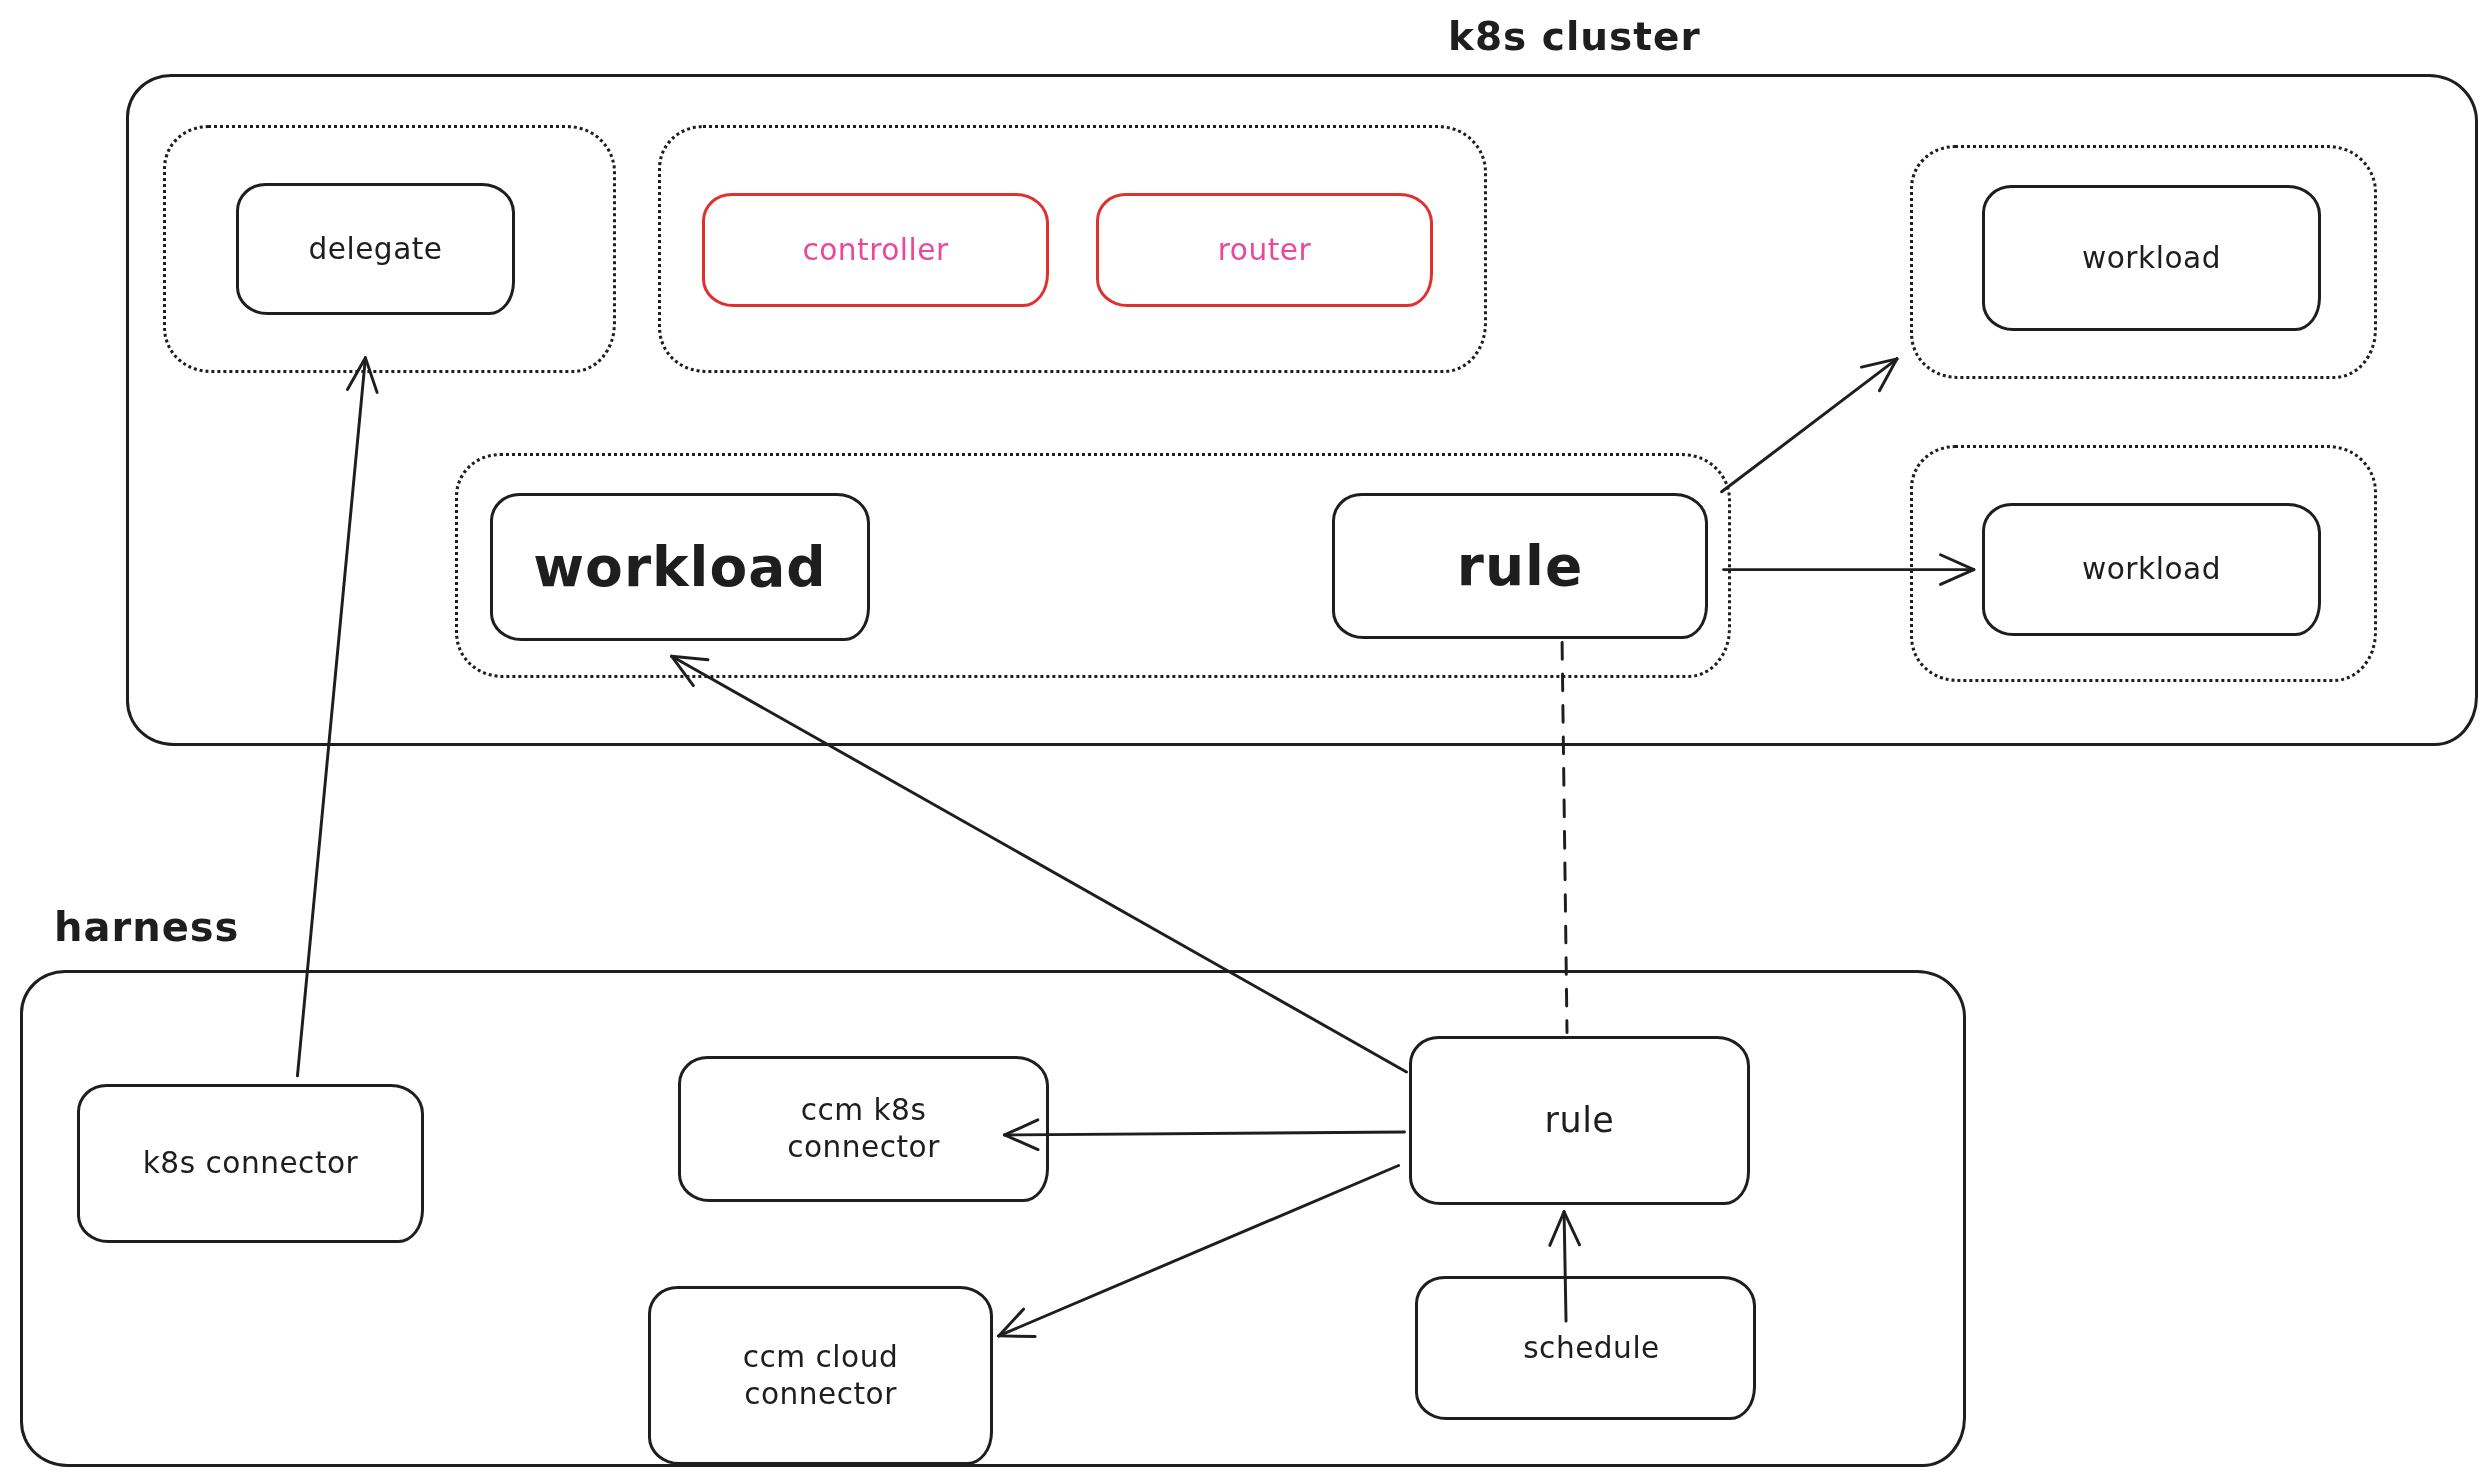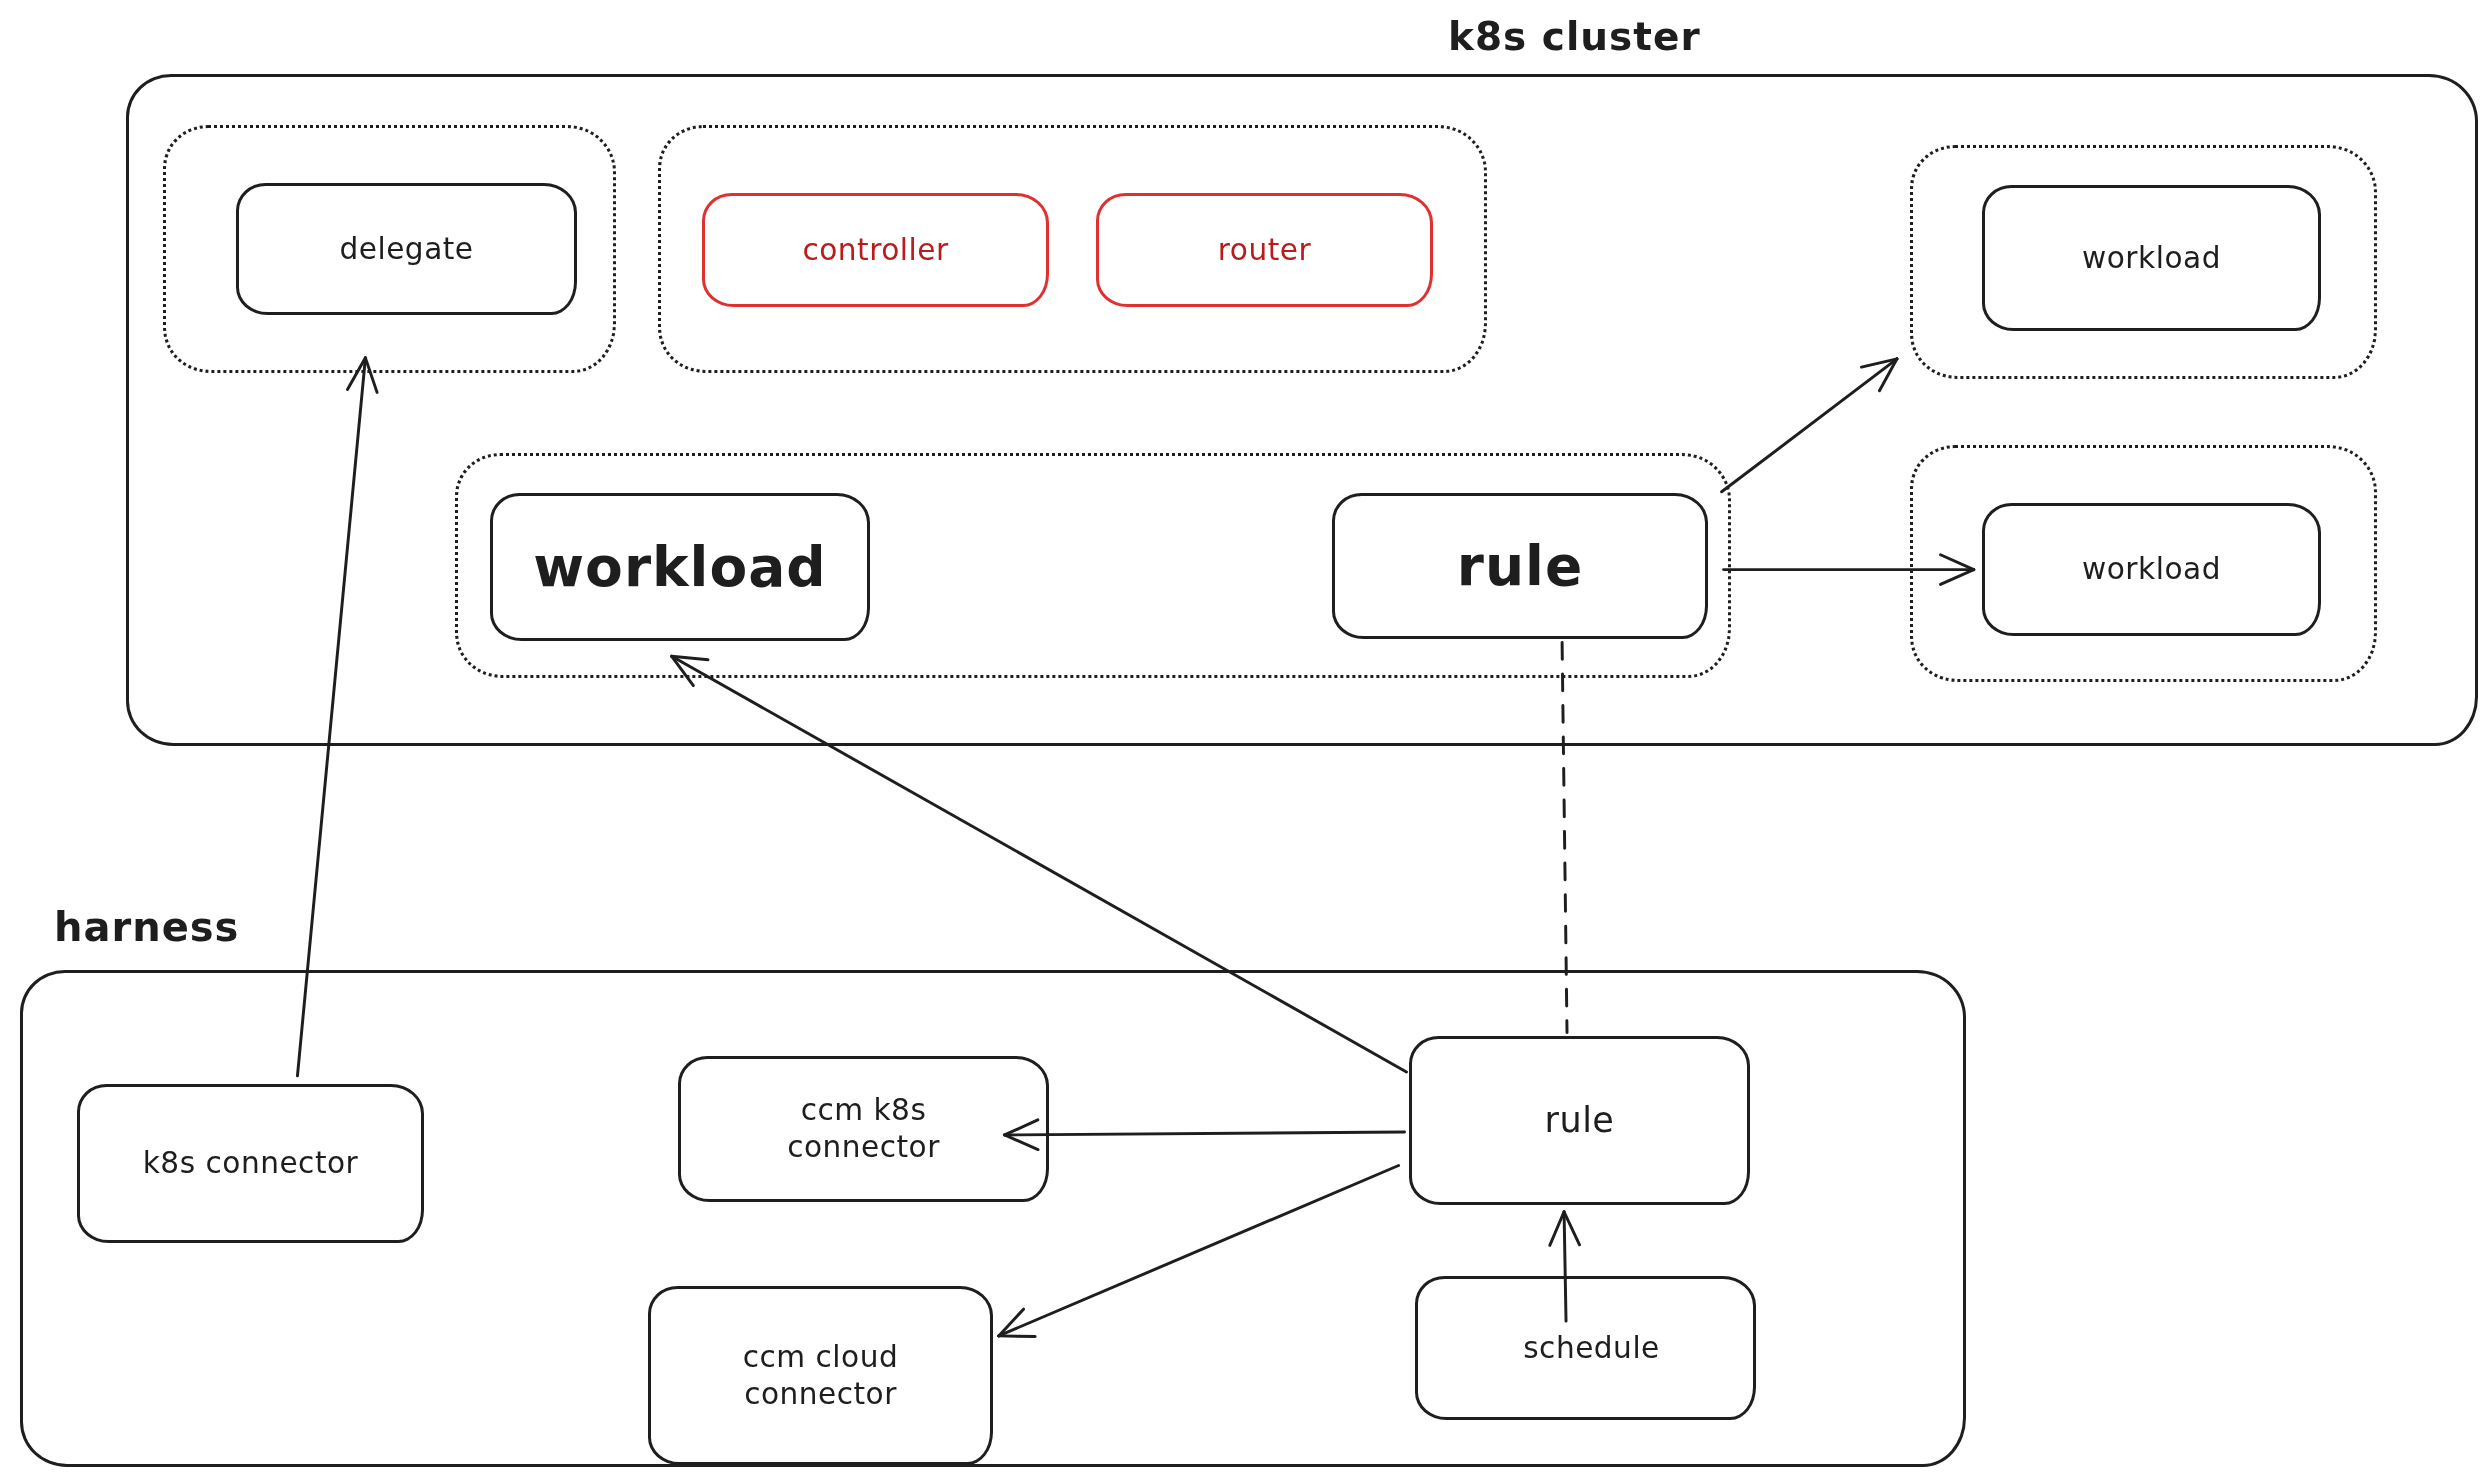--- a/index.html
+++ b/index.html
@@ -20,37 +20,37 @@
     background:transparent;z-index:2;
   }
   .node{
     border:3.4px solid #1e1e1e;
     border-radius:29.6px 33px 25.6px 31.5px / 27.6px 29.6px 33px 27.6px;
     background:#ffffff;
     display:flex;align-items:center;justify-content:center;
     text-align:center;font-size:29.6px;line-height:1.25;
     z-index:3;letter-spacing:0.5px;
   }
-  .node--red{border-color:#e03131;color:#b91c1c;}
+  .node--red{border-color:#e03131;color:#ec4899;}
   .node--big{font-size:55px;font-weight:600;letter-spacing:1px;}
   .node--med{font-size:35px;}
   .wrap-label{max-width:246px;}
   .float-title{font-size:39px;font-weight:600;z-index:4;letter-spacing:1px;}
   .float-title--small{font-size:40px;}
   #edges{position:absolute;left:0;top:0;z-index:10;pointer-events:none;}
 </style>
 </head>
 <body>
 
 <div class="abs float-title" style="left:1448px;top:5.9px;margin-top:8px;">k8s cluster</div>
 
 <div class="abs cluster" style="left:126px;top:74px;width:2352px;height:672px;"></div>
 
 <div class="abs group" style="left:163px;top:125px;width:453px;height:248px;"></div>
-<div class="abs node" style="left:236px;top:183px;width:341px;height:132px;">
+<div class="abs node" style="left:236px;top:183px;width:279px;height:132px;">
   <span>delegate</span>
 </div>
 
 <div class="abs group" style="left:658px;top:125px;width:829px;height:248px;"></div>
 <div class="abs node node--red" style="left:702px;top:193px;width:347px;height:114px;">
   <span>controller</span>
 </div>
 <div class="abs node node--red" style="left:1096px;top:193px;width:337px;height:114px;">
   <span>router</span>
 </div>

